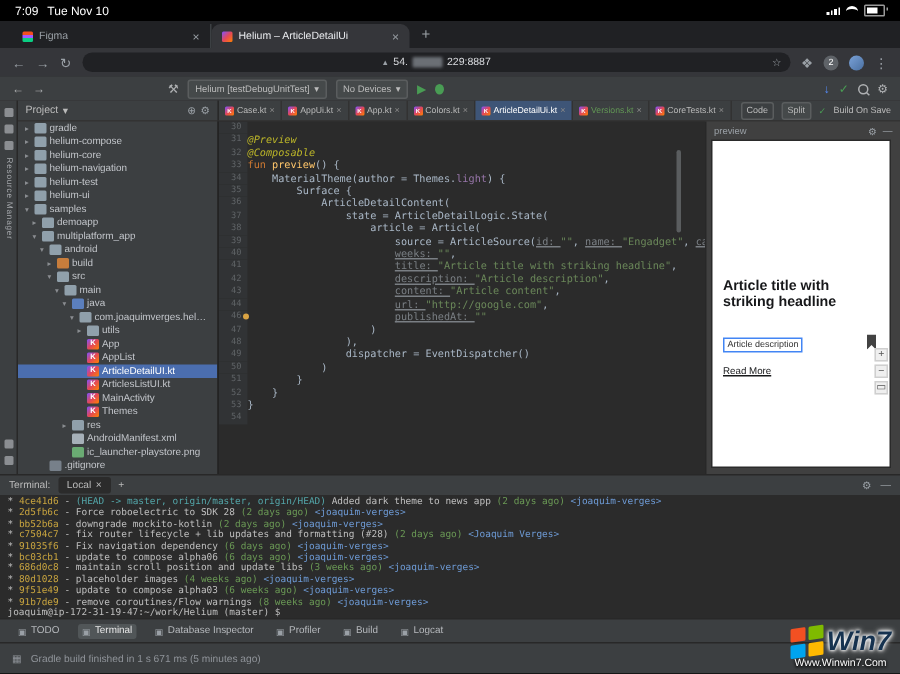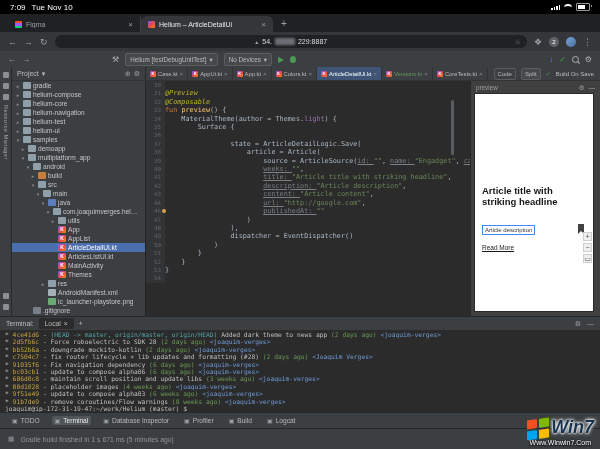--- a/index.html
+++ b/index.html
@@ -104,21 +104,21 @@
   .t-date{color:#6a9955;} .t-auth{color:#6e9bd6;}
   
   #toolbtns{position:absolute;top:412px;left:0;right:0;height:16px;background:#3c3f41;border-top:1px solid #282828;display:flex;align-items:center;gap:9px;padding:0 9px;font-size:6.6px;color:#b6b9bd;box-sizing:border-box;}
   .twbtn{display:flex;align-items:center;gap:3px;padding:1px 3px;border-radius:2px;}
   .twbtn.active{background:#515658;color:#e8e8e8;}
   .twic{font-size:6px;color:#9aa0a6;}
   
   #statusline{position:absolute;top:428px;left:0;right:0;bottom:0;background:#3c3f41;border-top:1px solid #282828;display:flex;align-items:center;gap:6px;padding:0 8px;font-size:6.8px;color:#8f9399;box-sizing:border-box;}
   
   #watermark{position:absolute;right:6px;bottom:3px;z-index:10;text-align:center;}
-  #wm-top{display:flex;align-items:flex-end;gap:3px;justify-content:center;}
+  #wm-top{display:flex;align-items:center;gap:3px;justify-content:center;}
   .flag{display:grid;grid-template-columns:10px 10px;grid-gap:1.5px;transform:skewY(-8deg);}
   .flag i{display:block;width:10px;height:9px;border-radius:1px;}
   .fl-r{background:#f25022;} .fl-g{background:#7fba00;} .fl-b{background:#00a4ef;} .fl-y{background:#ffb900;}
   #wm-title{font-size:18px;font-weight:bold;font-style:italic;color:#16324f;text-shadow:0 0 2px #fff,0 0 3px #fff,0 0 4px #fff;}
   #wm-url{font-size:7px;color:#fff;text-shadow:0 1px 2px #000,0 0 2px #000;margin-top:1px;}
 </style>
 </head>
 <body>
 
 <div id="screen">
@@ -411,24 +411,25 @@
         <div class="cline">
           <span class="lnum">34</span>
           <span class="cbody"><span class="tk-p">    MaterialTheme(author = Themes.</span><span class="tk-prop">light</span><span class="tk-p">) {</span></span>
         </div>
         <div class="cline">
           <span class="lnum">35</span>
           <span class="cbody"><span class="tk-p">        Surface {</span></span>
         </div>
         <div class="cline">
           <span class="lnum">36</span>
+          <span class="cbody"><span class="tk-p">            ArticleDetailContent(</span></span>
         </div>
         <div class="cline">
           <span class="lnum">37</span>
-          <span class="cbody"><span class="tk-p">                state = ArticleDetailLogic.Save(</span></span>
+          <span class="cbody"><span class="tk-p">                state = ArticleDetailLogic.State(</span></span>
         </div>
         <div class="cline">
           <span class="lnum">38</span>
           <span class="cbody"><span class="tk-p">                    article = Article(</span></span>
         </div>
         <div class="cline">
           <span class="lnum">39</span>
           <span class="cbody"><span class="tk-p">                        source = ArticleSource(</span><span class="tk-h">id: </span><span class="tk-s">""</span><span class="tk-p">, </span><span class="tk-h">name: </span><span class="tk-s">"Engadget"</span><span class="tk-p">, </span><span class="tk-h">category: </span></span>
         </div>
         <div class="cline">

